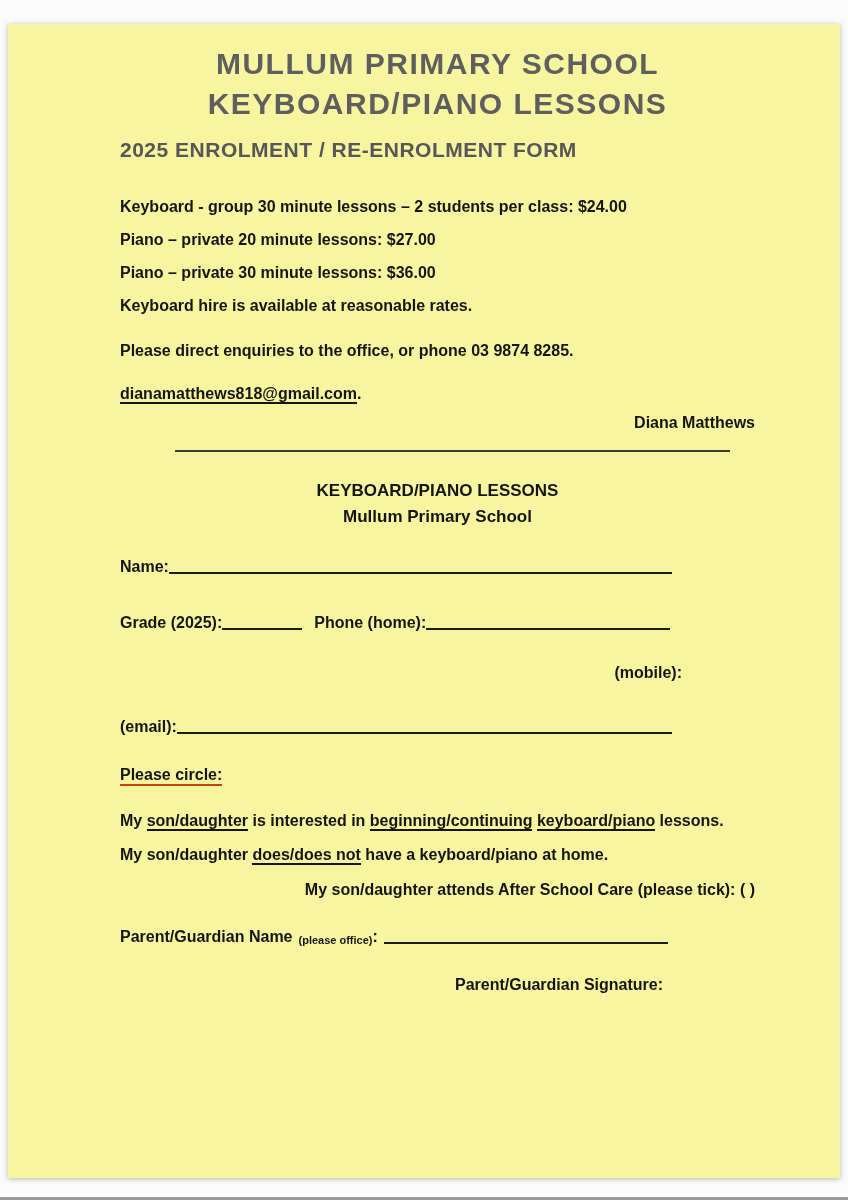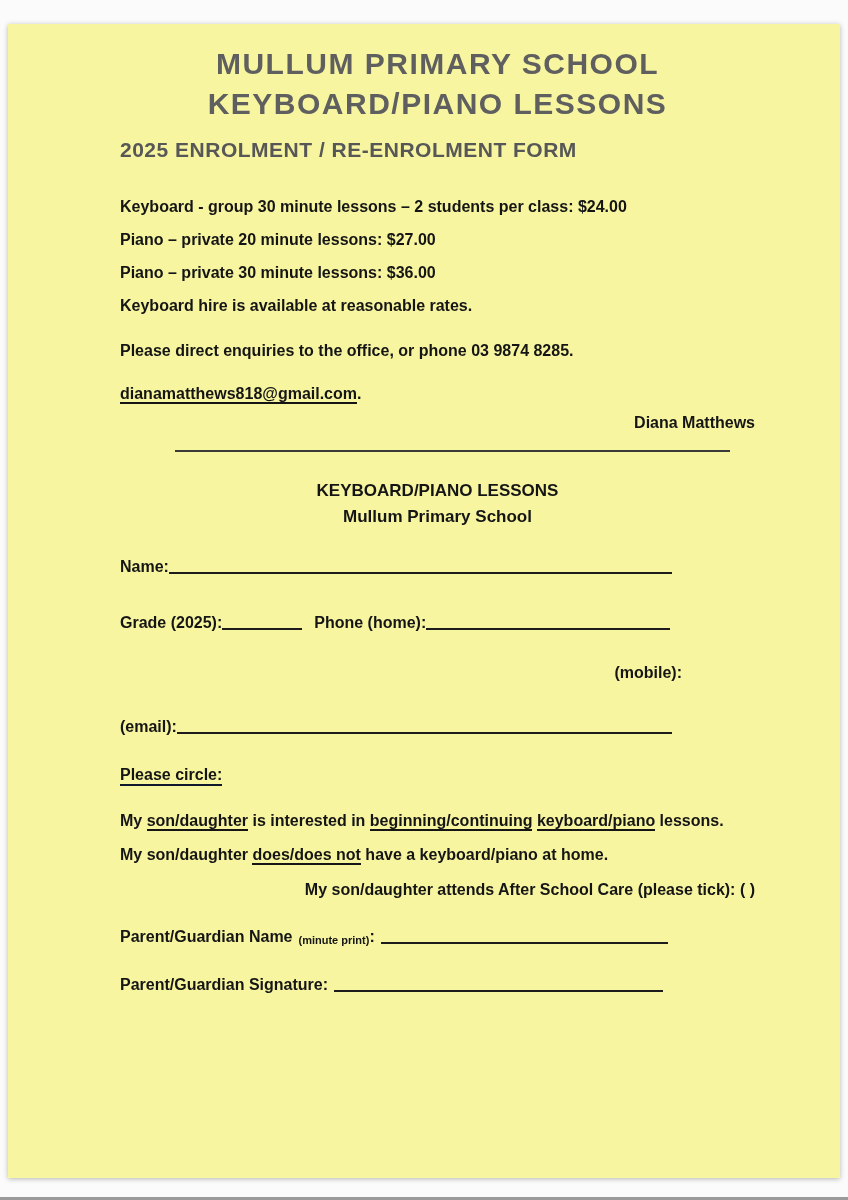--- a/index.html
+++ b/index.html
@@ -18,28 +18,28 @@
   .divider{margin-top:18px;margin-left:55px;width:555px;border-top:2px solid #3a3a3a;height:0;}
   .form-heading{margin-top:26px;text-align:center;font-size:17px;line-height:26px;}
   .frow{display:flex;align-items:flex-end;white-space:nowrap;}
   .fill{flex:1;border-bottom:2px solid #1c1c1c;height:1px;margin-bottom:2px;}
   .shortline{width:80px;border-bottom:2px solid #1c1c1c;height:1px;margin-bottom:2px;margin-right:12px;}
   .row-name{margin-top:28px;width:552px;}
   .row-grade{margin-top:38px;width:550px;}
   .row-mobile{margin-top:32px;margin-left:210px;width:352px;flex-direction:column;}
   .row-email{margin-top:32px;width:552px;}
   .please-circle{margin-top:30px;}
-  .please-circle span{border-bottom:2px solid #0f172a;padding-bottom:1px;}
+  .please-circle span{border-bottom:2px solid #c2410c;padding-bottom:1px;}
   .stmt{white-space:nowrap;line-height:21px;}
   .stmt .u{border-bottom:2px solid #151515;}
   .s1{margin-top:26px;}
   .s2{margin-top:13px;}
   .s3{margin-top:14px;text-align:right;}
   .row-parent{margin-top:28px;width:548px;text-align:center;}
-  .row-sign{margin-top:30px;width:543px;}
+  .row-sign{margin-top:30px;width:543px;flex-direction:column;}
   .small-note{font-size:11px;font-weight:700;}
   .scan-edge{position:absolute;left:0;bottom:0;width:100%;height:3px;background:#9a9a9a;}
   .gap{display:inline-block;width:6px;}
 </style>
 </head>
 <body>
 
 <div class="scan">
   <div class="paper">
     <div class="content">
@@ -107,21 +107,21 @@
 
       <div class="stmt s2">
         <span>My son/daughter </span><span class="u">does/does not</span><span> have a keyboard/piano at home.</span>
       </div>
 
       <div class="stmt s3">My son/daughter attends After School Care (please tick):  (  )</div>
 
       <div class="frow row-parent">
         <span>Parent/Guardian Name</span>
         <span class="gap"></span>
-        <span class="small-note">(minute print)</span>
+        <span class="small-note">(please office)</span>
         <span>:</span>
         <span class="gap"></span>
         <span class="fill"></span>
       </div>
 
       <div class="frow row-sign">
         <span>Parent/Guardian Signature:</span>
         <span class="gap"></span>
         <span class="fill"></span>
       </div>

